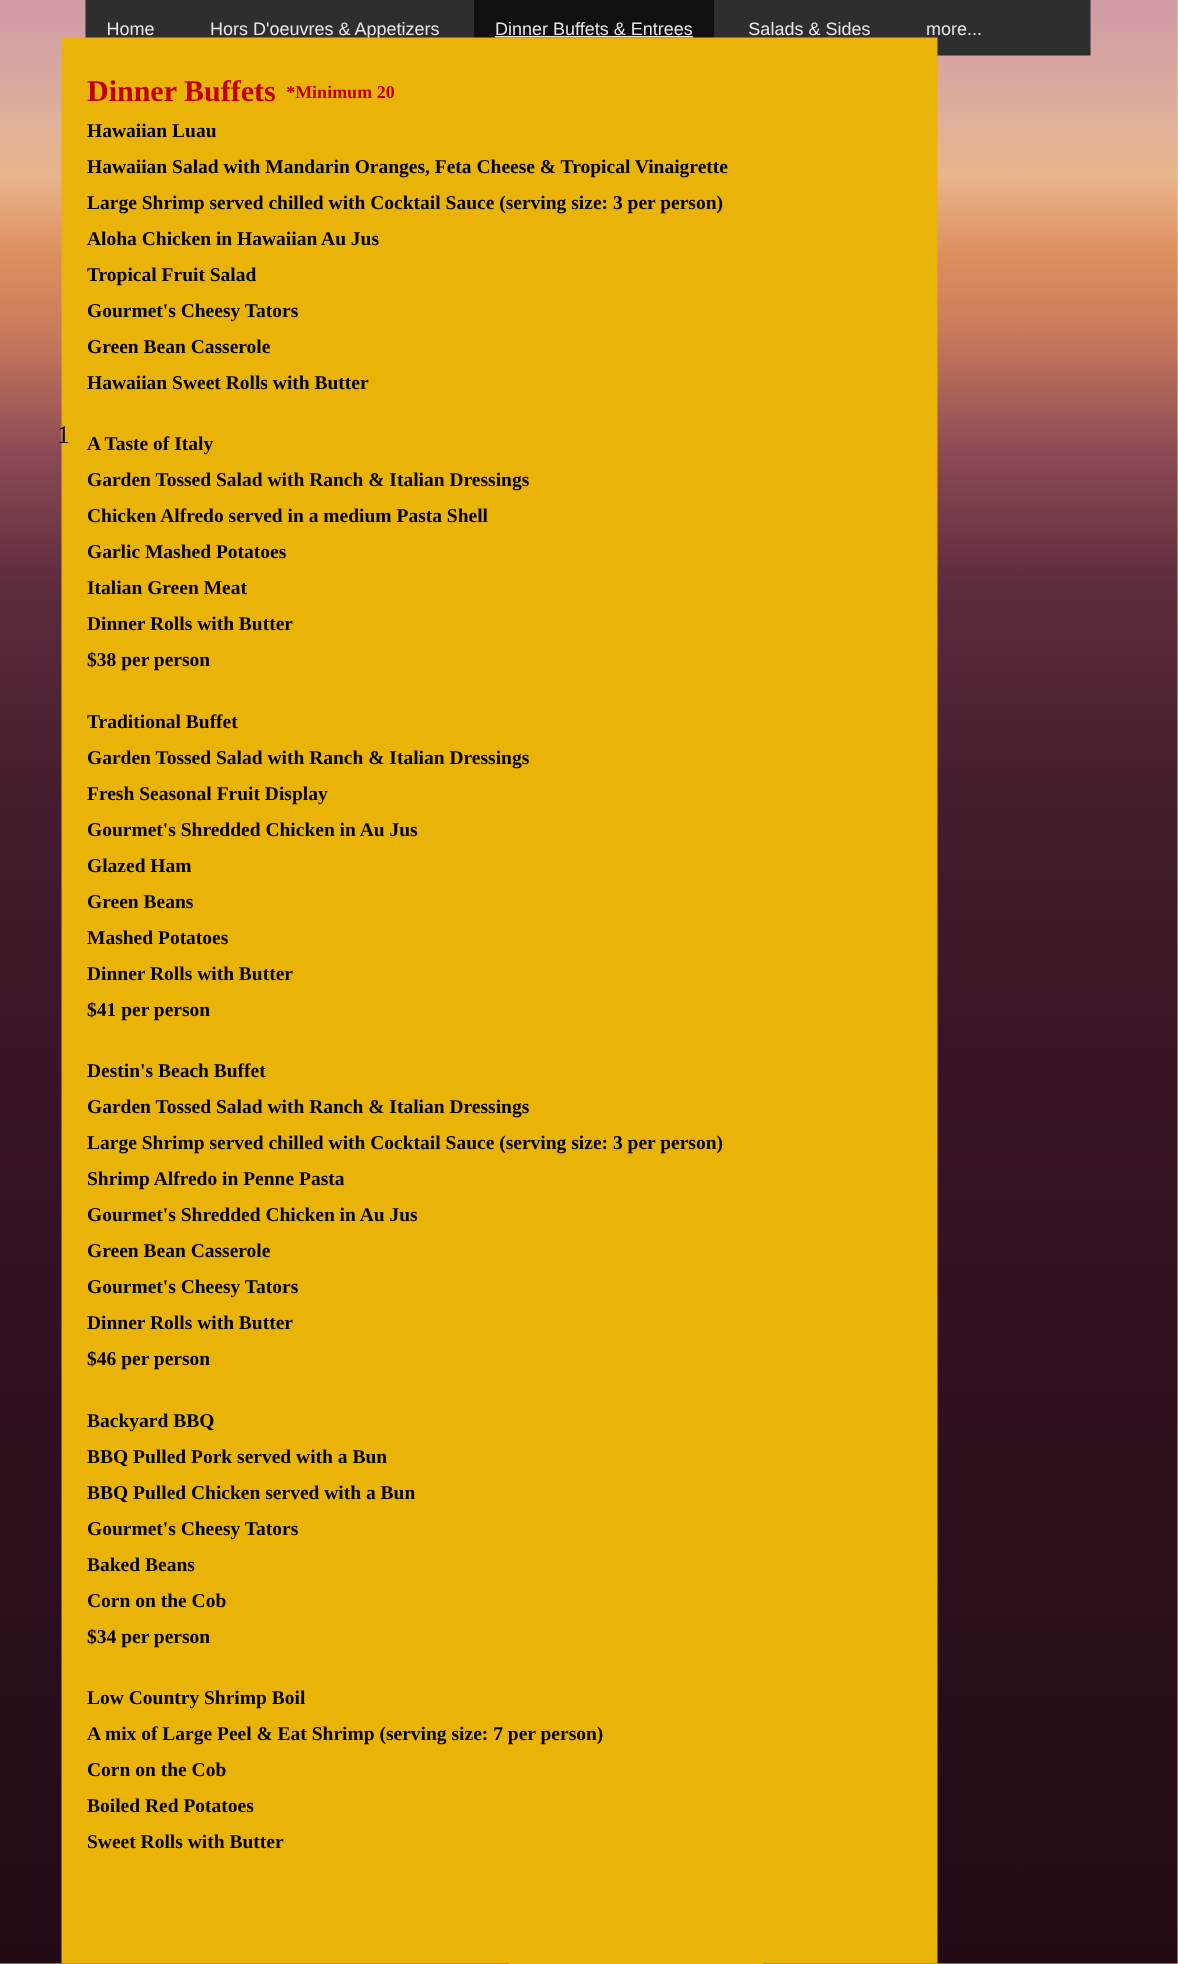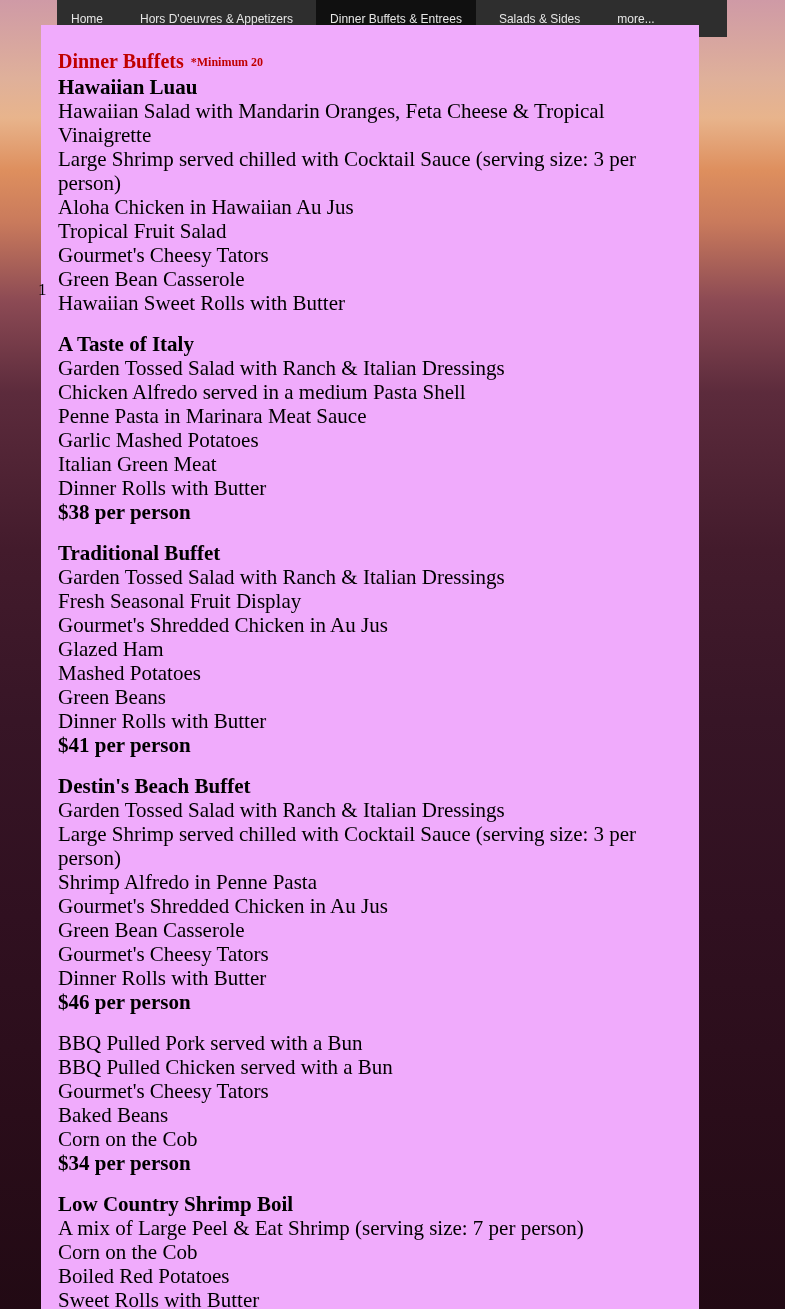--- a/index.html
+++ b/index.html
@@ -39,28 +39,29 @@
     display:flex;
     align-items:center;
     padding:0 14px;
     margin-right:9px;
     white-space:nowrap;
     cursor:pointer;
     height:100%;
   }
   .nav-item.active {
     background:var(--nav-active-bg, #101010);
+    text-decoration:underline;
   }
 
   
   .content {
     position:absolute;
     left:41px; top:25px;
-    width:658px; height:1284px;
-    background:#f0abfc;
+    width:584px; height:1284px;
+    background:#eab308;
     padding:22px 17px 0 17px;
     color:#000;
   }
 
   .page-title-row {
     line-height:28px;
     height:28px;
     white-space:nowrap;
   }
   .page-title {
@@ -71,25 +72,25 @@
   .title-note {
     color:var(--title-red, #c00000);
     font-weight:bold;
     font-size:12px;
     margin-left:7px;
     vertical-align:2px;
   }
 
   .menu-section {
     margin-bottom:17px;
-    font-size:21px;
+    font-size:13px;
     line-height:24px;
   }
   .section-name  { font-weight:bold; }
-  .menu-line     { font-weight:normal; }
+  .menu-line     { font-weight:bold; }
   .section-price { font-weight:bold; }
 
   
   .artifact {
     position:absolute;
     left:38px; top:280px;
     font-size:17px;
     color:#000;
     z-index:5;
     font-family:"Liberation Serif", serif;
@@ -118,49 +119,49 @@
         <div class="menu-line">Aloha Chicken in Hawaiian Au Jus</div>
         <div class="menu-line">Tropical Fruit Salad</div>
         <div class="menu-line">Gourmet's Cheesy Tators</div>
         <div class="menu-line">Green Bean Casserole</div>
         <div class="menu-line">Hawaiian Sweet Rolls with Butter</div>
       </div>
       <div class="menu-section">
         <div class="section-name">A Taste of Italy</div>
         <div class="menu-line">Garden Tossed Salad with Ranch &amp; Italian Dressings</div>
         <div class="menu-line">Chicken Alfredo served in a medium Pasta Shell</div>
-        <div class="menu-line">Penne Pasta in Marinara Meat Sauce</div>
         <div class="menu-line">Garlic Mashed Potatoes</div>
         <div class="menu-line">Italian Green Meat</div>
         <div class="menu-line">Dinner Rolls with Butter</div>
         <div class="section-price">$38 per person</div>
       </div>
       <div class="menu-section">
         <div class="section-name">Traditional Buffet</div>
         <div class="menu-line">Garden Tossed Salad with Ranch &amp; Italian Dressings</div>
         <div class="menu-line">Fresh Seasonal Fruit Display</div>
         <div class="menu-line">Gourmet's Shredded Chicken in Au Jus</div>
         <div class="menu-line">Glazed Ham</div>
+        <div class="menu-line">Green Beans</div>
         <div class="menu-line">Mashed Potatoes</div>
-        <div class="menu-line">Green Beans</div>
         <div class="menu-line">Dinner Rolls with Butter</div>
         <div class="section-price">$41 per person</div>
       </div>
       <div class="menu-section">
         <div class="section-name">Destin's Beach Buffet</div>
         <div class="menu-line">Garden Tossed Salad with Ranch &amp; Italian Dressings</div>
         <div class="menu-line">Large Shrimp served chilled with Cocktail Sauce (serving size: 3 per person)</div>
         <div class="menu-line">Shrimp Alfredo in Penne Pasta</div>
         <div class="menu-line">Gourmet's Shredded Chicken in Au Jus</div>
         <div class="menu-line">Green Bean Casserole</div>
         <div class="menu-line">Gourmet's Cheesy Tators</div>
         <div class="menu-line">Dinner Rolls with Butter</div>
         <div class="section-price">$46 per person</div>
       </div>
       <div class="menu-section">
+        <div class="section-name">Backyard BBQ</div>
         <div class="menu-line">BBQ Pulled Pork served with a Bun</div>
         <div class="menu-line">BBQ Pulled Chicken served with a Bun</div>
         <div class="menu-line">Gourmet's Cheesy Tators</div>
         <div class="menu-line">Baked Beans</div>
         <div class="menu-line">Corn on the Cob</div>
         <div class="section-price">$34 per person</div>
       </div>
       <div class="menu-section">
         <div class="section-name">Low Country Shrimp Boil</div>
         <div class="menu-line">A mix of Large Peel &amp; Eat Shrimp (serving size: 7 per person)</div>

